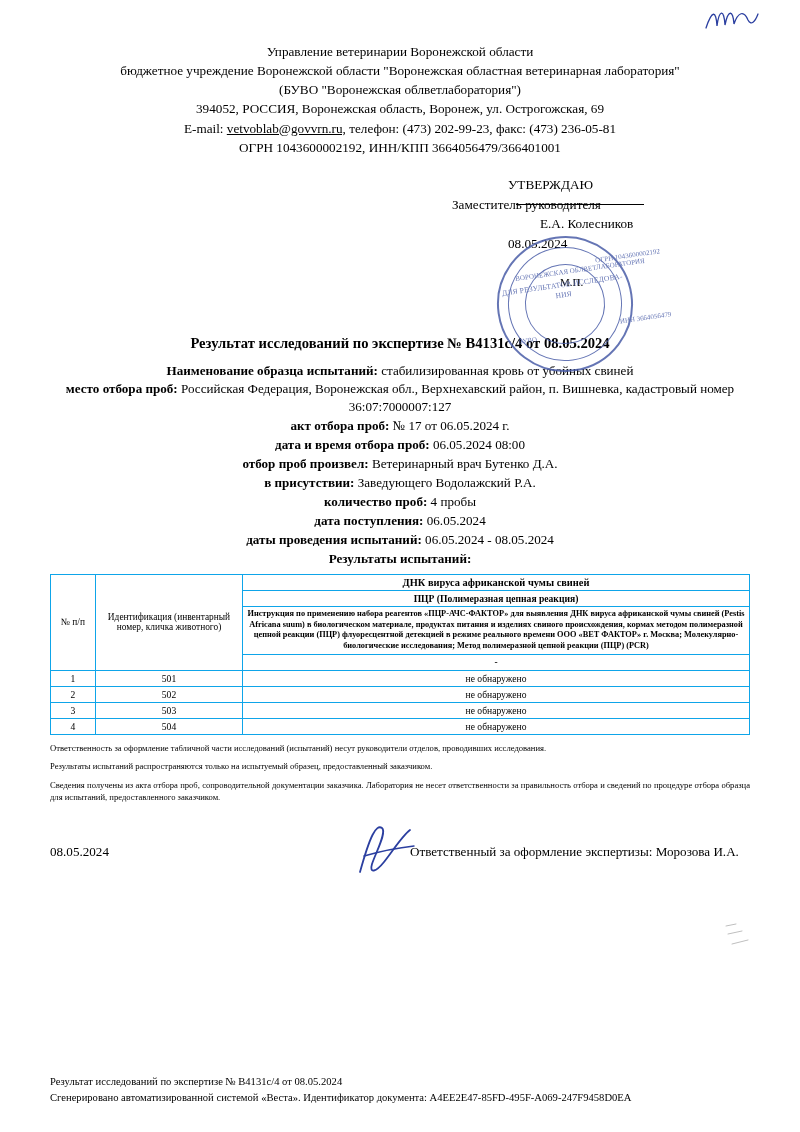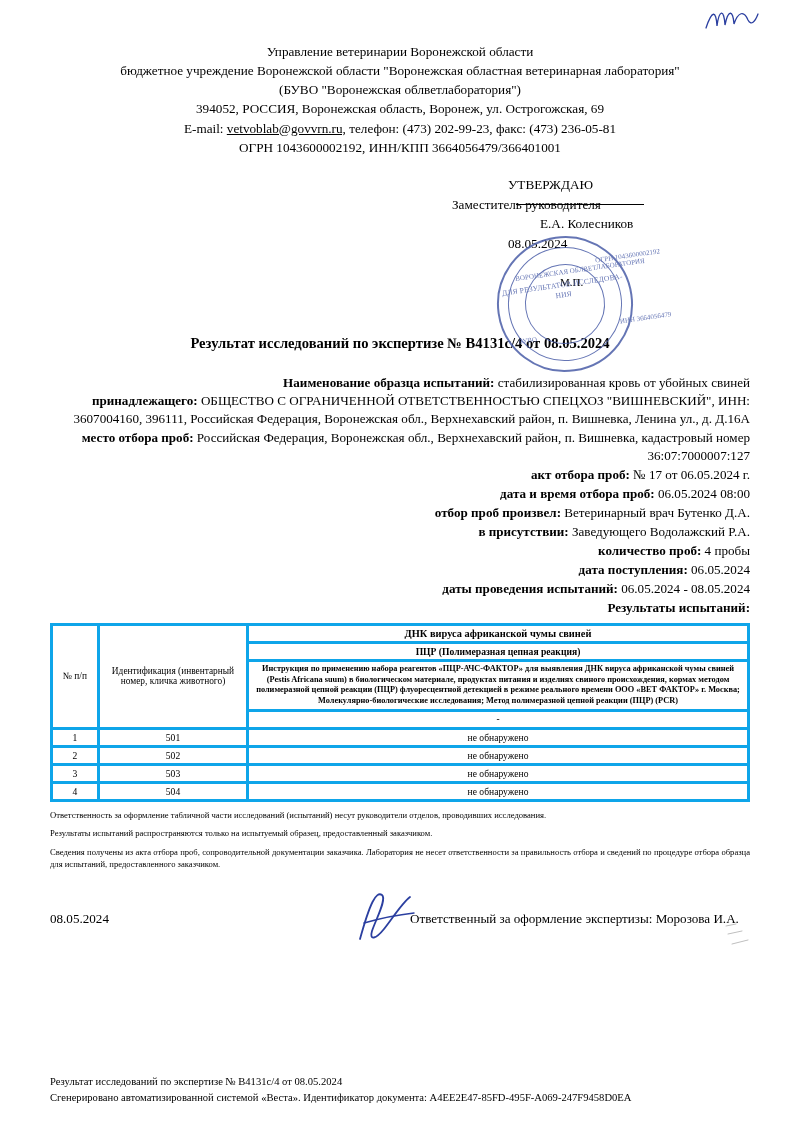--- a/index.html
+++ b/index.html
@@ -105,39 +105,39 @@
     transform-origin: 0 0;
     white-space: pre;
   }
   .title {
     text-align: center;
     font-weight: bold;
     font-size: 14.6px;
     margin-top: 44px;
   }
   .body-block {
-    margin: 22px 50px 0 50px;
+    margin: 10px 50px 0 50px;
     font-size: 13.1px;
     line-height: 1.37;
-    text-align: right;
+    text-align: center;
   }
   .body-block p { margin: 0 0 1px 0; }
   .lbl { font-weight: bold; }
   .res-title {
     font-weight: bold;
     margin-top: 4px;
   }
   table.results {
     margin: 6px 50px 0 50px;
     border-collapse: collapse;
     width: 700px;
     font-size: 9.4px;
   }
   table.results td, table.results th {
-    border: 3px solid #0ea5e9;
+    border: 1px solid #0ea5e9;
     padding: 2px 3px;
     text-align: center;
     vertical-align: middle;
   }
   .th-top { font-weight: bold; font-size: 10.4px; padding: 3px; }
   .th-sub { font-weight: bold; font-size: 9.6px; padding: 3px; }
   .instr { font-size: 8.3px; line-height: 1.3; text-align: justify; padding: 3px 5px; font-weight: bold;}
   .col-np { width: 38px; font-size: 9.4px; }
   .col-id { width: 140px; font-size: 9.4px; }
   .dash-row td { height: 11px; }
@@ -229,21 +229,20 @@
       <span style="transform: rotate(40deg) translate(0,-56px) rotate(-40deg); font-size:7px;">ОГРН 1043600002192</span>
       <span style="transform: rotate(112deg) translate(0,-56px) rotate(-112deg); font-size:7px;">ИНН 3664056479</span>
     </div>
     <div class="stamp-center">ДЛЯ РЕЗУЛЬТАТОВ ИССЛЕДОВА- НИЯ</div>
   </div>
 
   <div class="title">Результат исследований по экспертизе № В4131с/4 от 08.05.2024</div>
 
   <div class="body-block">
     <p><span class="lbl">Наименование образца испытаний:</span><span> стабилизированная кровь от убойных свиней</span></p>
-    <p><span class="lbl">принадлежащего:</span><span> ОБЩЕСТВО С ОГРАНИЧЕННОЙ ОТВЕТСТВЕННОСТЬЮ СПЕЦХОЗ "ВИШНЕВСКИЙ", ИНН: 3607004160, 396111, Российская Федерация, Воронежская обл., Верхнехавский район, п. Вишневка, Ленина ул., д. Д.16А</span></p>
     <p><span class="lbl">место отбора проб:</span><span> Российская Федерация, Воронежская обл., Верхнехавский район, п. Вишневка, кадастровый номер 36:07:7000007:127</span></p>
     <p><span class="lbl">акт отбора проб:</span><span> № 17 от 06.05.2024 г.</span></p>
     <p><span class="lbl">дата и время отбора проб:</span><span> 06.05.2024 08:00</span></p>
     <p><span class="lbl">отбор проб произвел:</span><span> Ветеринарный врач Бутенко Д.А.</span></p>
     <p><span class="lbl">в присутствии:</span><span> Заведующего Водолажский Р.А.</span></p>
     <p><span class="lbl">количество проб:</span><span> 4 пробы</span></p>
     <p><span class="lbl">дата поступления:</span><span> 06.05.2024</span></p>
     <p><span class="lbl">даты проведения испытаний:</span><span> 06.05.2024 - 08.05.2024</span></p>
     <p class="res-title">Результаты испытаний:</p>
   </div>

